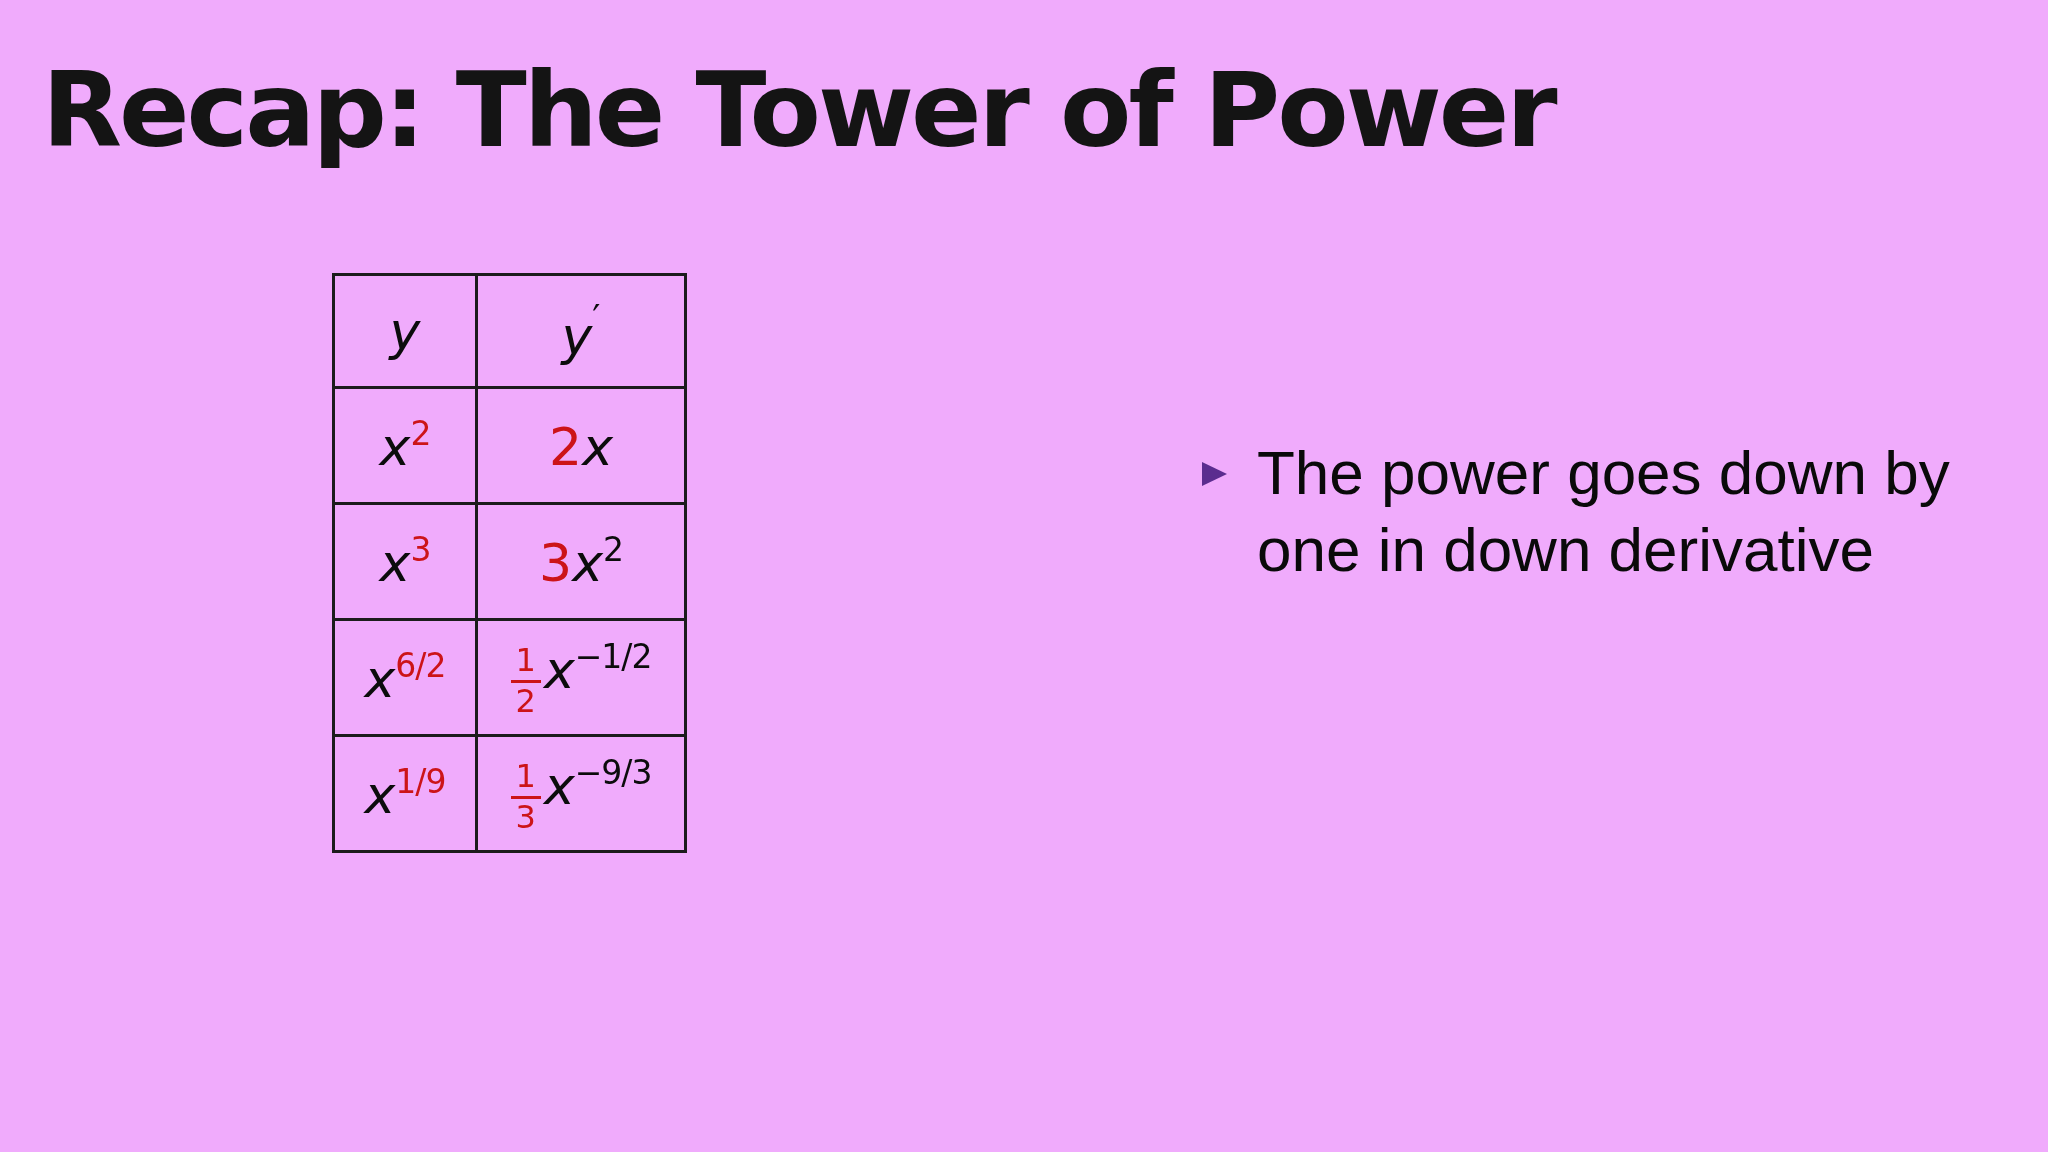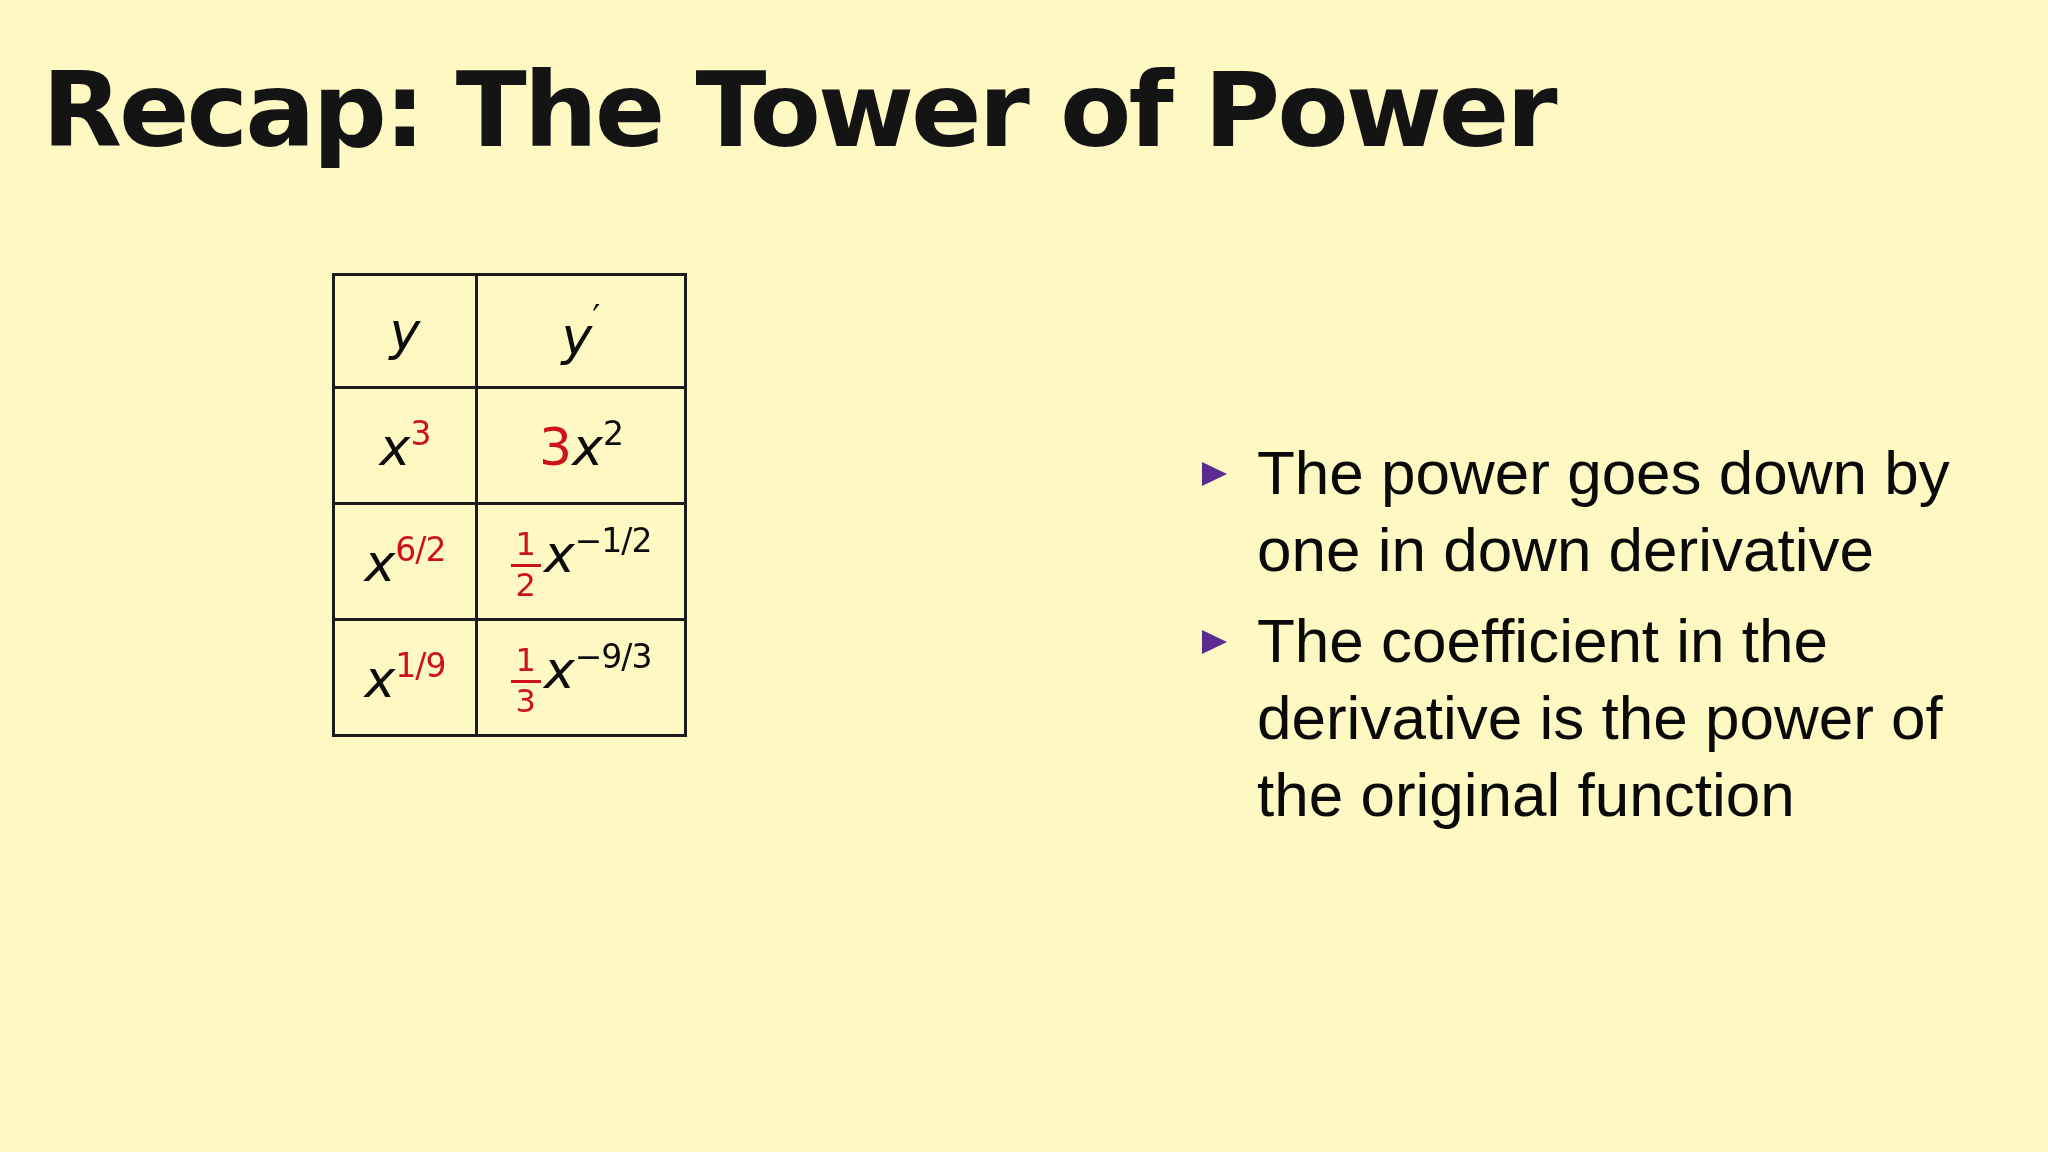--- a/index.html
+++ b/index.html
@@ -1,20 +1,20 @@
 <!DOCTYPE html>
 <html><head>
 <meta charset="utf-8">
 <style>
   html, body { margin: 0; padding: 0; background: #e8e8e8; }
   .slide {
     position: relative;
     width: 2048px;
     height: 1152px;
-    background: #fef9c3;
+    background: #f0abfc;
     font-family: "Liberation Sans", sans-serif;
     overflow: hidden;
   }
 
   
   .title {
     position: absolute;
     left: 42px;
     top: 58px;
     font-family: "DejaVu Sans", sans-serif;
@@ -113,20 +113,28 @@
     <tbody>
         <tr class="header-row">
       <td class="col-y">
         <span class="math mi">y</span>
       </td>
       <td class="col-yp">
         <span class="math"><span class="mi">y</span><span class="prime">′</span></span>
       </td>
     </tr>
 
+    <tr class="body-row">
+      <td>
+        <span class="math"><span class="mi">x</span><span class="sup red">2</span></span>
+      </td>
+      <td>
+        <span class="math"><span class="red">2</span><span class="mi">x</span><span class="sup"></span></span>
+      </td>
+    </tr>
 
     <tr class="body-row">
       <td>
         <span class="math"><span class="mi">x</span><span class="sup red">3</span></span>
       </td>
       <td>
         <span class="math"><span class="red">3</span><span class="mi">x</span><span class="sup">2</span></span>
       </td>
     </tr>
 
@@ -152,22 +160,14 @@
     </table>
 
   <div class="bullet bullet-1">
     <span class="tri"></span>
     <div class="bullet-text">
       <div class="line">The power goes down by</div>
       <div class="line">one in down derivative</div>
     </div>
   </div>
 
-  <div class="bullet bullet-2">
-    <span class="tri"></span>
-    <div class="bullet-text">
-      <div class="line">The coefficient in the</div>
-      <div class="line">derivative is the power of</div>
-      <div class="line">the original function</div>
-    </div>
-  </div>
 
 </div>
 
 </body></html>

